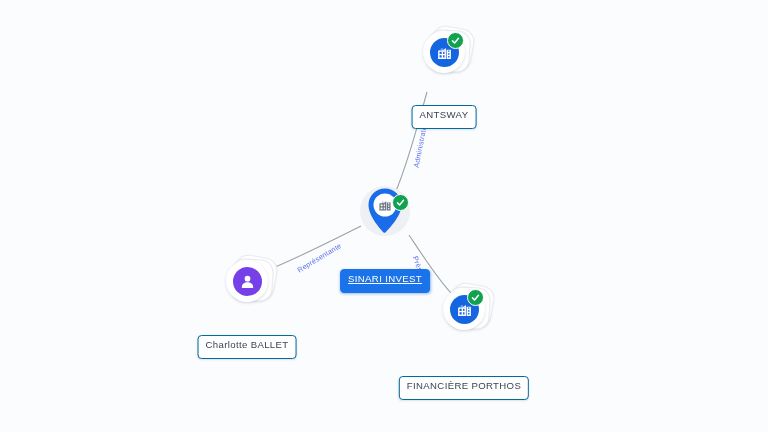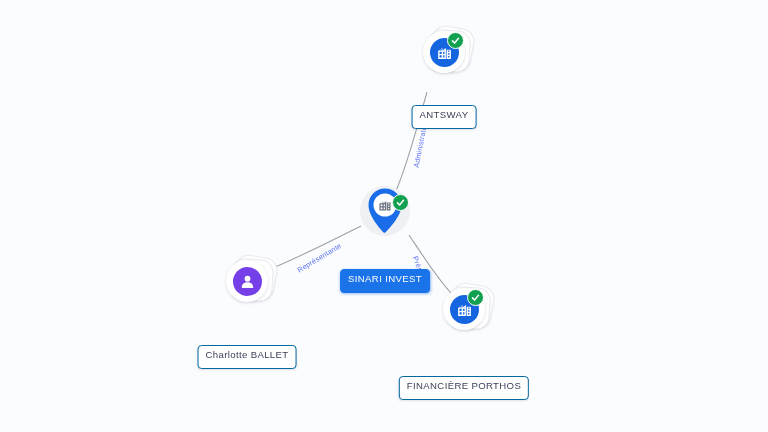--- a/index.html
+++ b/index.html
@@ -212,37 +212,37 @@
             <path d="M15 21V8h6v13h-6zm2-2h2v-2h-2v2zm0-4h2v-2h-2v2zm0-4h2v-2h-2v2z"></path>
           </g>
         </svg>
       </div>
       <div class="verified-badge" style="left:50%; top:50%; margin-left:7px; margin-top:-17px;">
         <svg width="9" height="9" viewBox="0 0 24 24" fill="none" stroke="#ffffff" stroke-width="4" stroke-linecap="round" stroke-linejoin="round">
           <polyline points="4,13 9.5,18.5 20,6"></polyline>
         </svg>
       </div>
     </div>
-    <div class="node-label selected" style="top:24px;">SINARI INVEST</div>
+    <div class="node-label selected" style="top:24px;text-decoration:underline;">SINARI INVEST</div>
   </div>
 
   <div class="node" style="left:247px; top:281px;">
     <div class="node-visual">
       <div class="stack s1"></div>
       <div class="stack s2"></div>
       <div class="disc-wrap">
         <div class="disc person">
           <svg width="17" height="17" viewBox="0 0 24 24" fill="#ffffff">
             <circle cx="12" cy="8" r="4"></circle>
             <path d="M4 20c0-4.4 3.6-7 8-7s8 2.6 8 7v1H4v-1z"></path>
           </svg>
         </div>
       </div>
     </div>
-    <div class="node-label" style="top:30px;">Charlotte BALLET</div>
+    <div class="node-label" style="top:20px;">Charlotte BALLET</div>
   </div>
 
   <div class="node" style="left:464px; top:309px;">
     <div class="node-visual">
       <div class="stack s1"></div>
       <div class="stack s2"></div>
       <div class="disc-wrap">
         <div class="disc company">
           <svg width="17" height="17" viewBox="0 0 24 24" fill="#ffffff">
             <path d="M3 21V10l6-4.2V9l5-3.2V21H3zm2-2h3v-3H5v3zm0-5h3v-3H5v3zm0-5h3V6.8L5 8.9V9zm5 10h2v-3h-2v3zm0-5h2v-3h-2v3zm0-5h2V8.1l-2 1.3V9z"></path>

